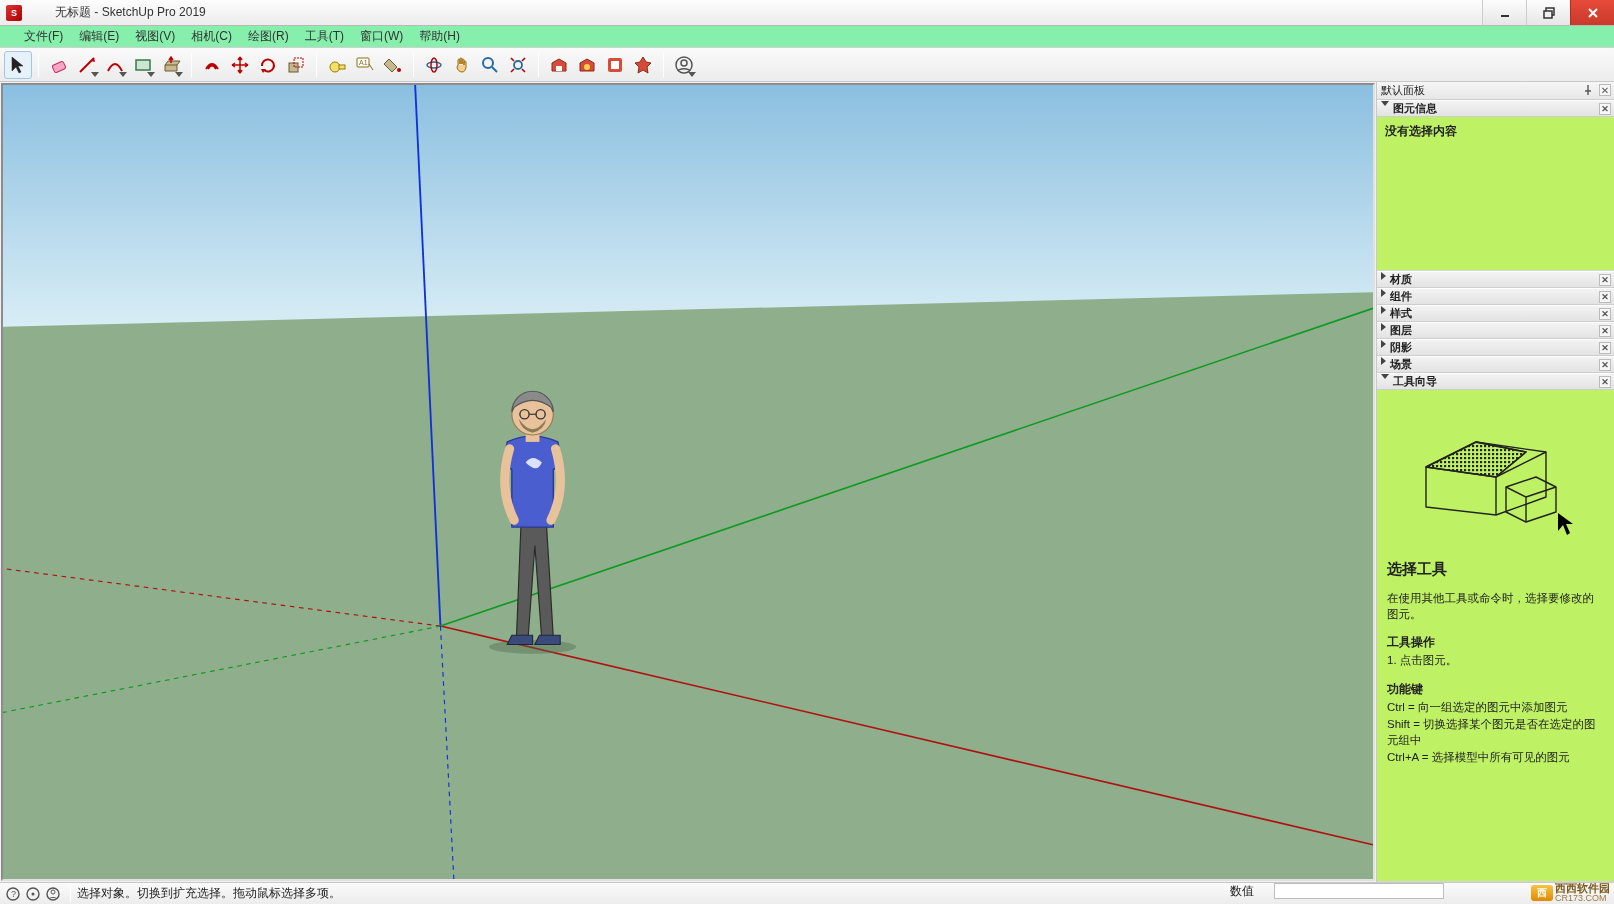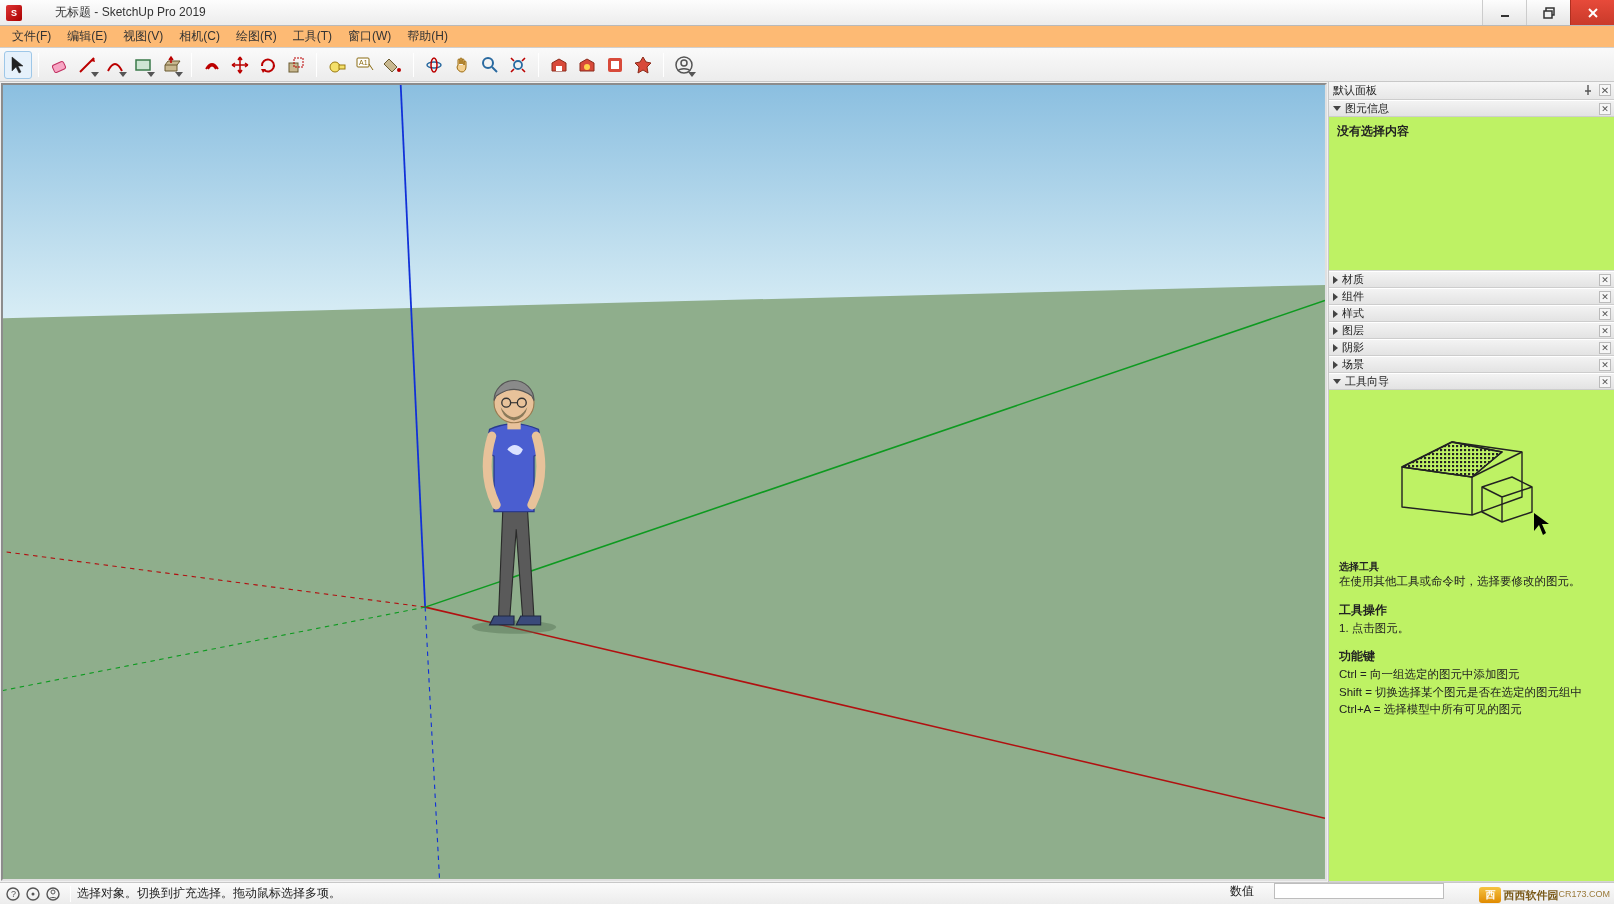--- a/index.html
+++ b/index.html
@@ -41,25 +41,25 @@
     display: flex; align-items: center; justify-content: center;
     border-left: 1px solid #ccc;
     background: linear-gradient(#fdfdfd,#e6e6e6);
   }
   .win-btn.close { background: linear-gradient(#e74a3a,#c93a2a); color:#fff; border-left:1px solid #b03020; }
   .win-btn svg { display:block; }
 
   
   .menubar {
     height: 22px;
-    background: #fdba74;
+    background: #86efac;
     border-bottom: 1px solid #d0d0d0;
     display: flex;
     align-items: stretch;
-    padding-left: 4px;
+    padding-left: 16px;
   }
   .menubar .menu-item {
     padding: 0 8px;
     display: flex; align-items: center;
     font-size: 12px;
     color: #333;
     cursor: default;
   }
 
   
@@ -108,21 +108,21 @@
     margin: 1px;
     position: relative;
     overflow: hidden;
   }
   .viewport {
     position: absolute; inset: 0;
   }
 
   
   .sidepanel {
-    width: 286px;
+    width: 238px;
     display: flex;
     flex-direction: column;
     background: #f1f1f1;
     border-left: 1px solid #c8c8c8;
   }
   .sidepanel .tray-title {
     height: 18px;
     background: linear-gradient(#f6f6f6,#e7e7e7);
     border-bottom: 1px solid #cdcdcd;
     font-size: 11px;
@@ -140,22 +140,22 @@
   }
 
   .panel {
     display:flex; flex-direction:column;
   }
   .panel-header {
     height: 17px;
     background: linear-gradient(#f3f3f3,#e3e3e3);
     border-top: 1px solid #fff;
     border-bottom: 1px solid #cdcdcd;
-    display:flex; align-items:center;
-    font-size: 11px; font-weight: normal;
+    display:flex; align-items:flex-start;
+    font-size: 11px; font-weight: bold;
     padding: 0 4px;
     position: relative;
     cursor: default;
   }
   .panel-header .arrow {
     display:inline-block; width:0;height:0;
     border-left:4px solid transparent;border-right:4px solid transparent;border-top:5px solid #444;
     margin-right:4px;
   }
   .panel-header.collapsed .arrow {
@@ -181,21 +181,21 @@
   .instructor-body {
     flex:1 1 auto;
     padding: 12px 10px 6px 10px;
     display:flex; flex-direction:column;
     min-height:0;
   }
   .instructor-body .illus {
     height: 150px;
     display:flex; align-items:center; justify-content:center;
   }
-  .instructor-body h3 { font-size: 10px; font-weight: bold; margin: 8px 0 0 0; }
+  .instructor-body h3 { font-size: 15px; font-weight: bold; margin: 8px 0 12px 0; }
   .instructor-body h4 { font-size: 12px; font-weight: bold; margin: 10px 0 2px 0; }
   .instructor-body p, .instructor-body div.txt { font-size: 11.5px; line-height: 1.35; margin: 0 0 2px 0; }
 
   
   .statusbar {
     height: 22px;
     background: linear-gradient(#fbfbfb,#ececec);
     border-top: 1px solid #c8c8c8;
     display:flex; align-items:center;
     font-size: 12px;
@@ -612,18 +612,18 @@
   <span class="sb-sep"></span>
   <span>选择对象。切换到扩充选择。拖动鼠标选择多项。</span>
 
   <div class="measure">
     <span>数值</span>
     <input type="text" value="" style="">
   </div>
 
   <div class="watermark">
     <span class="logo">西</span>
-    <span style="display:flex;flex-direction:row;line-height:1;">
+    <span style="display:flex;flex-direction:column;line-height:1;">
       <span style="font-weight:bold;color:#7a5a1a">西西软件园</span>
       <span style="font-size:9px;color:#9a7a3a">CR173.COM</span>
     </span>
   </div>
 </div>
 
 </body></html>

